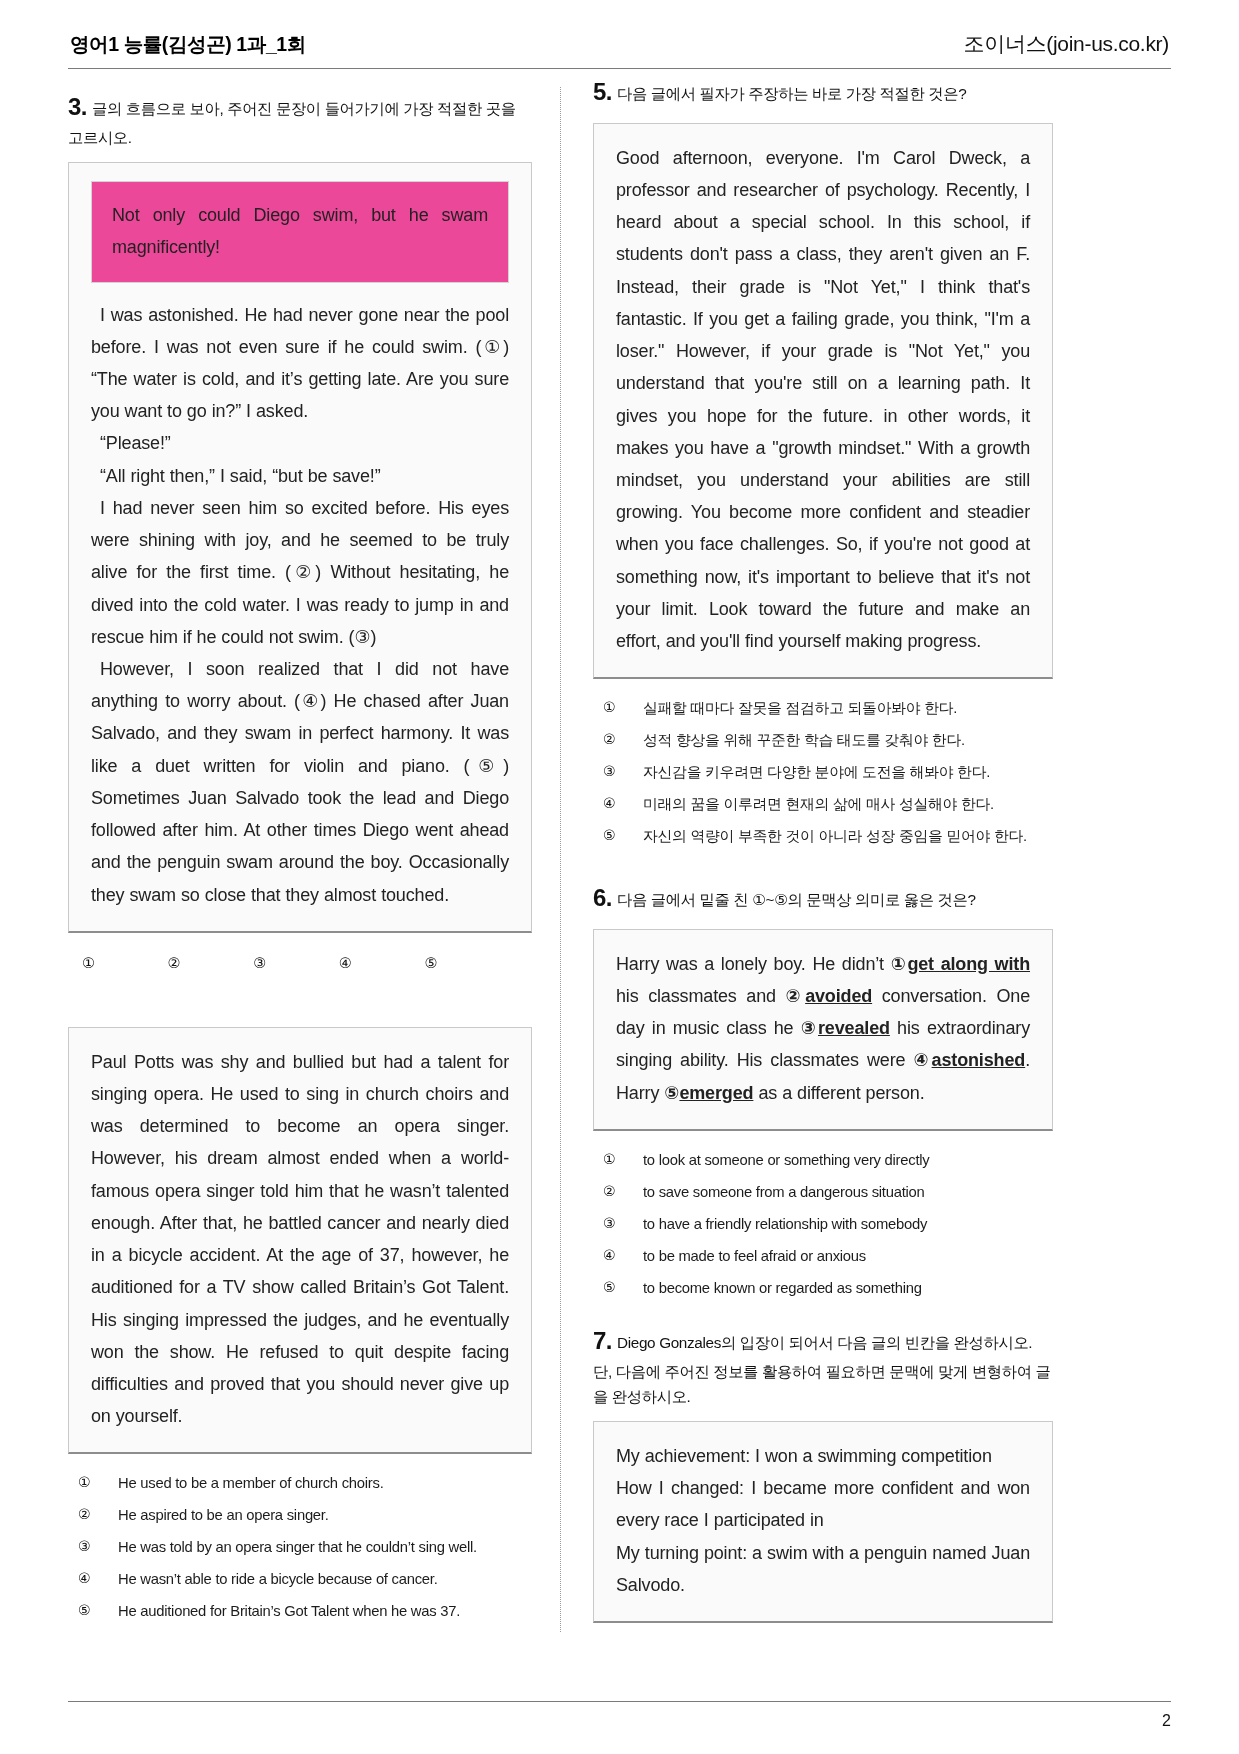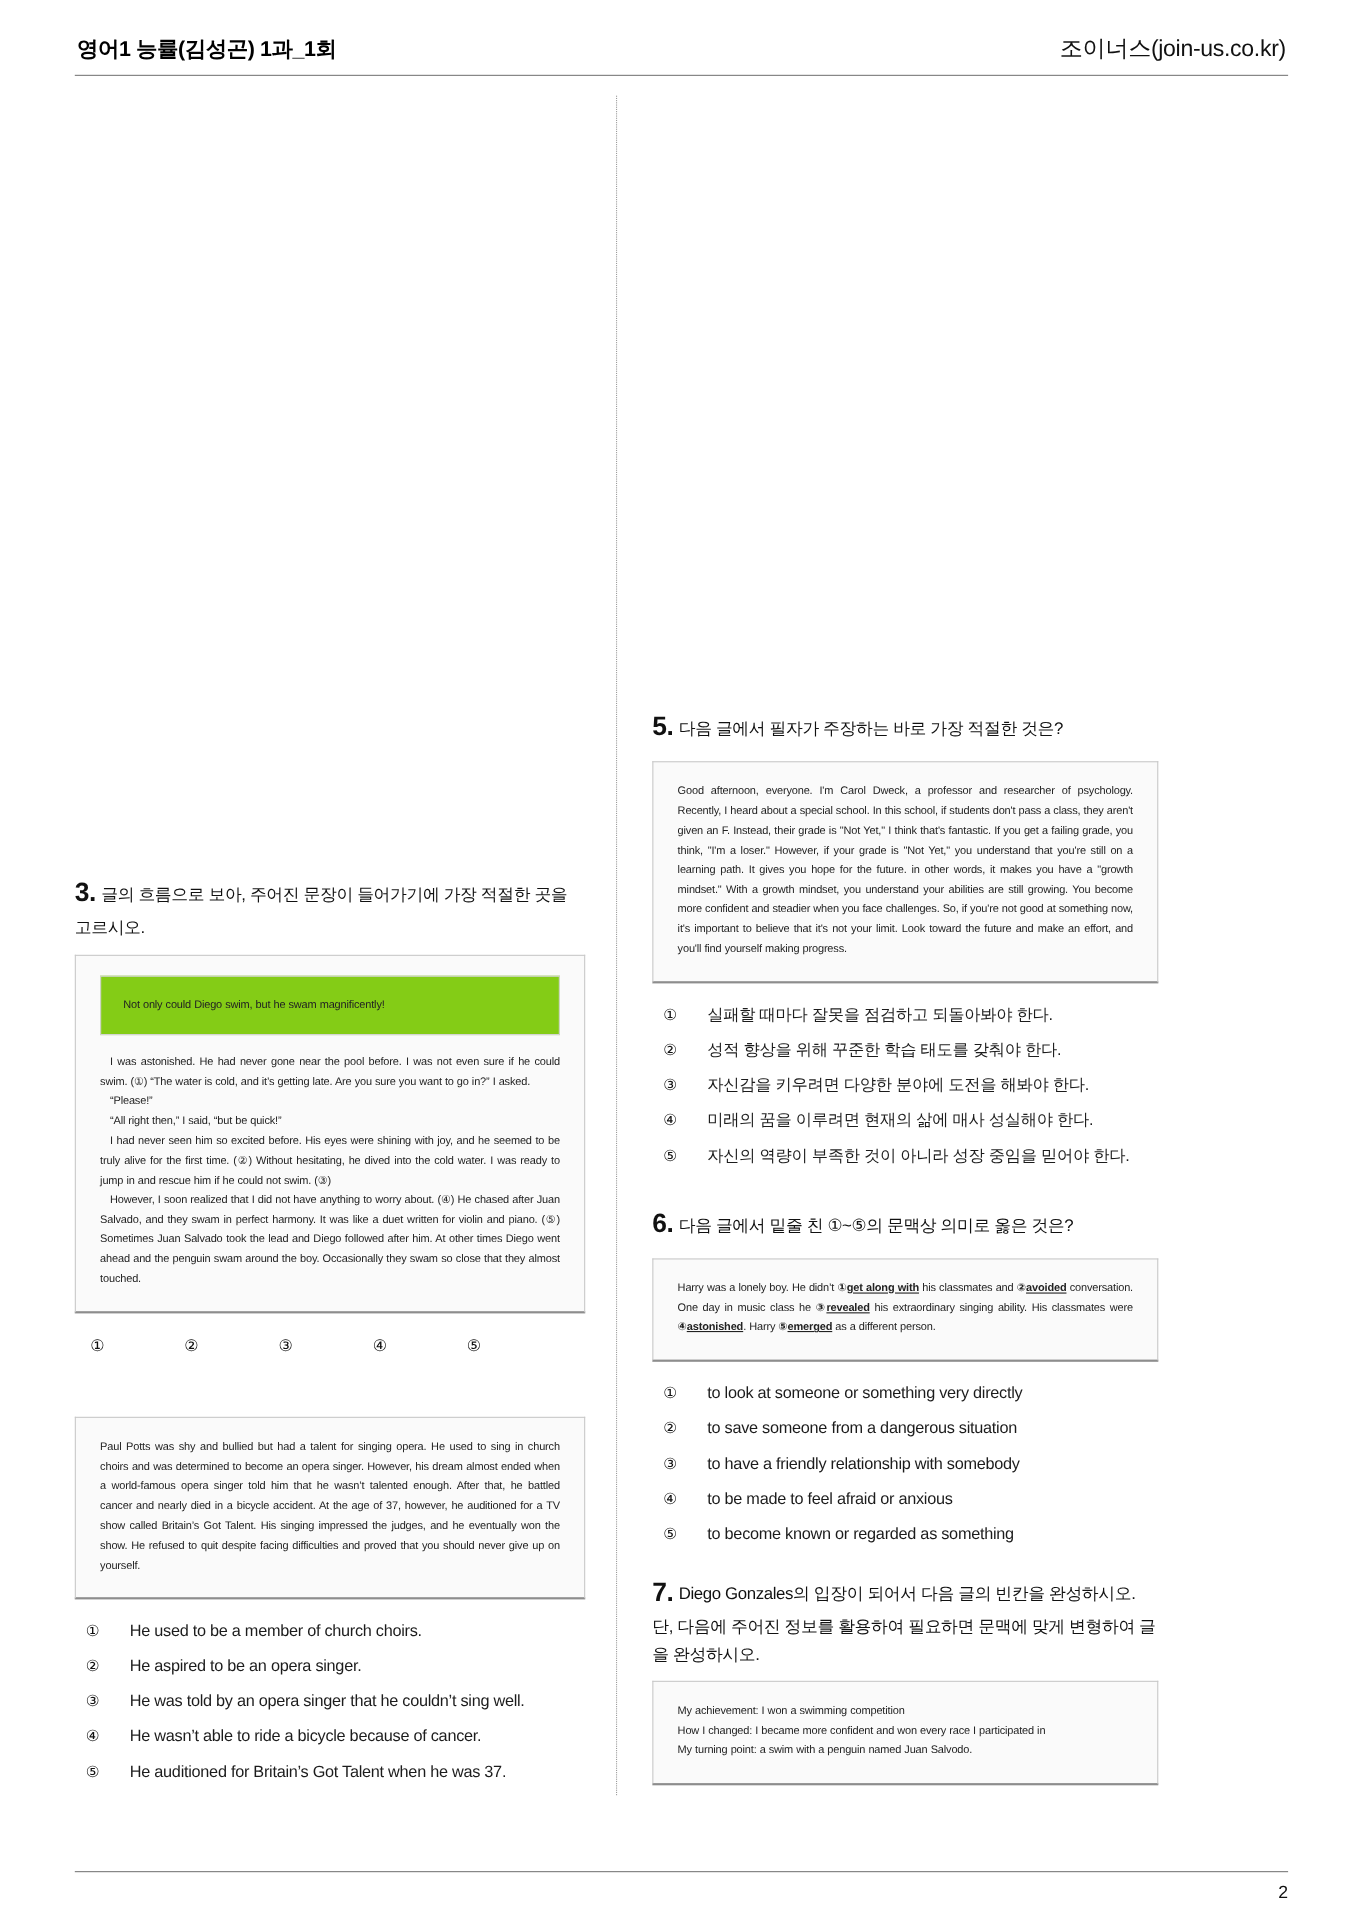--- a/index.html
+++ b/index.html
@@ -92,31 +92,31 @@
   .box {
     border: 1px solid #c9c9c9;
     border-bottom: 2px solid #8d8d8d;
     background: #fafafa;
     padding: 18px 22px 20px 22px;
     box-sizing: border-box;
     margin: 11px 0 0 0;
   }
   .box p {
     margin: 0;
-    font-size: 10px;
+    font-size: 18px;
     line-height: 1.79;
     text-align: justify;
     letter-spacing: -0.15px;
     color: #222;
     word-spacing: 0.2px;
   }
   .box p + p { margin-top: 0; }
   .inner-box {
     border: 1px solid #d4d4d4;
-    background: #84cc16;
+    background: #ec4899;
     padding: 17px 20px 18px 20px;
     margin: 0 0 16px 0;
   }
   .indent { text-indent: 9px; }
 
   
   .choices {
     margin: 18px 0 0 0;
     padding: 0 0 0 10px;
   }
@@ -190,21 +190,21 @@
         <div class="q-head">
           <span class="q-num">3.</span><span>글의 흐름으로 보아, 주어진 문장이 들어가기에 가장 적절한 곳을 고르시오.</span>
         </div>
 
         <div class="box">
           <div class="inner-box">
             <p>Not only could Diego swim, but he swam magnificently!</p>
           </div>
           <p class="indent">I was astonished. He had never gone near the pool before. I was not even sure if he could swim. (①) “The water is cold, and it’s getting late. Are you sure you want to go in?” I asked.</p>
           <p class="indent">“Please!”</p>
-          <p class="indent">“All right then,” I said, “but be quick!”</p>
+          <p class="indent">“All right then,” I said, “but be save!”</p>
           <p class="indent">I had never seen him so excited before. His eyes were shining with joy, and he seemed to be truly alive for the first time. (②) Without hesitating, he dived into the cold water. I was ready to jump in and rescue him if he could not swim. (③)</p>
           <p class="indent">However, I soon realized that I did not have anything to worry about. (④) He chased after Juan Salvado, and they swam in perfect harmony. It was like a duet written for violin and piano. (⑤) Sometimes Juan Salvado took the lead and Diego followed after him. At other times Diego went ahead and the penguin swam around the boy. Occasionally they swam so close that they almost touched.</p>
         </div>
 
         <div class="choice-inline">
           <span>①</span>
           <span>②</span>
           <span>③</span>
           <span>④</span>
           <span>⑤</span>

